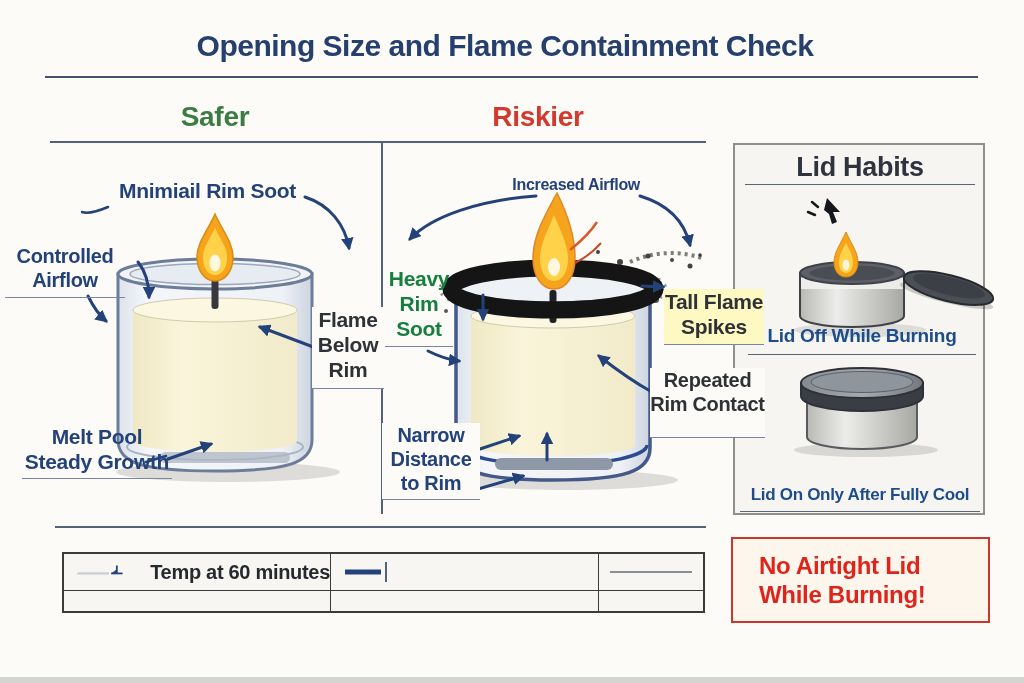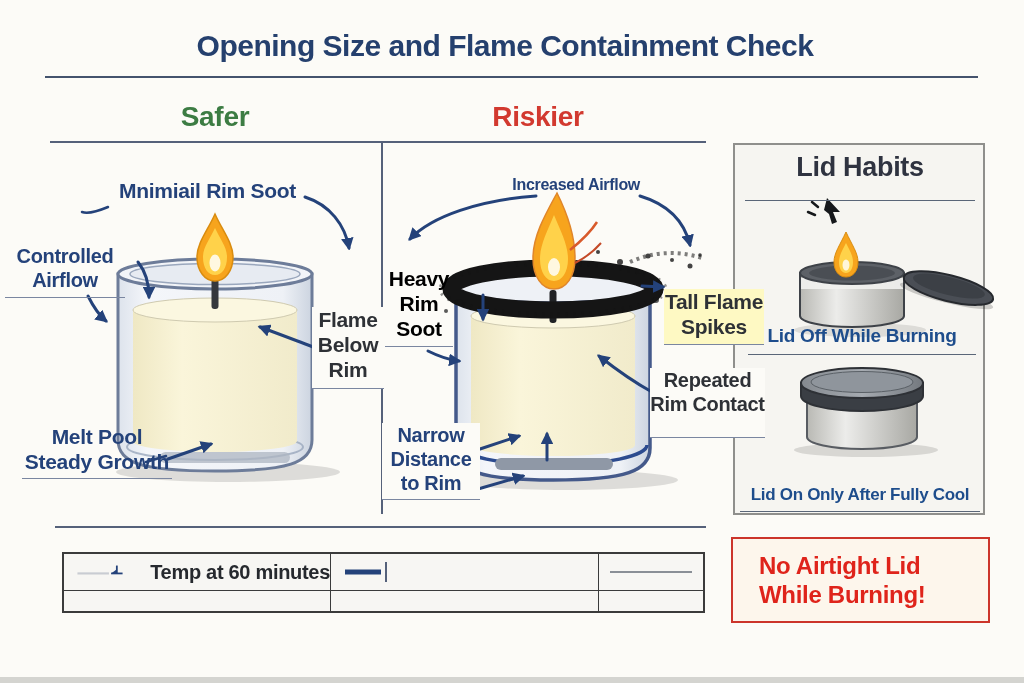--- a/index.html
+++ b/index.html
@@ -20,27 +20,27 @@
 
   .hdr-safer{left:150px;top:100px;width:130px;font-size:28px;color:#3c7c43;text-align:center;}
   .hdr-riskier{left:468px;top:100px;width:140px;font-size:28px;color:#d2392f;text-align:center;}
 
   .minimal-soot{left:110px;top:178px;width:195px;font-size:21px;color:#24427a;text-align:center;}
   .controlled{left:5px;top:244px;width:120px;font-size:20px;color:#24427a;text-align:center;padding-bottom:5px;border-bottom:1.5px solid #7a86a0;}
   .flame-below{left:312px;top:307px;width:72px;font-size:21px;color:#2e3136;text-align:center;background:#fcfbf7;padding-bottom:5px;border-bottom:1.5px solid #7a86a0;}
   .melt-pool{left:22px;top:424px;width:150px;font-size:21px;color:#24427a;text-align:center;padding-bottom:4px;border-bottom:1.5px solid #7a86a0;}
 
   .increased{left:460px;top:175px;width:180px;font-size:16px;color:#24427a;text-align:right;}
-  .heavy-soot{left:385px;top:266px;width:68px;font-size:21px;color:#000000;text-align:center;padding-bottom:4px;border-bottom:1.5px solid #7a86a0;}
+  .heavy-soot{left:385px;top:266px;width:68px;font-size:21px;color:#15803d;text-align:center;padding-bottom:4px;border-bottom:1.5px solid #7a86a0;}
   .tall-flame{left:664px;top:289px;width:100px;font-size:21px;color:#2e3136;text-align:center;background:#fef9c3;padding-bottom:5px;border-bottom:1.5px solid #7a86a0;}
   .repeated{left:650px;top:368px;width:115px;font-size:20px;color:#2e3136;text-align:center;background:#fcfbf7;padding-bottom:21px;border-bottom:1.5px solid #7a86a0;}
   .narrow{left:382px;top:423px;width:98px;font-size:20px;color:#24427a;text-align:center;background:#fcfbf7;padding-bottom:4px;border-bottom:1.5px solid #7a86a0;}
 
   .panel{position:absolute;left:733px;top:143px;width:252px;height:372px;background:#f6f5f1;border:2px solid #8f8f8c;box-sizing:border-box;}
-  .lid-title{left:745px;top:151px;width:230px;font-size:27px;color:#2f3340;text-align:center;padding-bottom:17px;border-bottom:1.5px solid #5a6678;}
+  .lid-title{left:745px;top:151px;width:230px;font-size:27px;color:#2f3340;text-align:center;padding-bottom:1px;border-bottom:1.5px solid #5a6678;}
   .lid-off{left:748px;top:325px;width:228px;font-size:19px;color:#1e4d8c;text-align:center;padding-bottom:6px;border-bottom:1.5px solid #5a6678;}
   .lid-on{left:740px;top:485px;width:240px;font-size:17px;color:#1e4d8c;text-align:center;padding-bottom:6px;border-bottom:1.5px solid #5a6678;}
 
   .legend{position:absolute;left:62px;top:552px;width:643px;height:61px;background:#f7f6f3;border:2px solid #3b3b3b;box-sizing:border-box;display:grid;grid-template-columns:267px 268px 1fr;grid-template-rows:37px 1fr;}
   .lcell{border-right:1.5px solid #3b3b3b;border-bottom:1.5px solid #3b3b3b;display:flex;align-items:center;gap:24px;padding-left:12px;box-sizing:border-box;}
   .lcell.last{border-right:none;justify-content:center;padding-left:0;}
   .lcell.r2{border-bottom:none;}
   .legend-text{font-weight:bold;font-size:20px;color:#26292e;letter-spacing:-0.3px;white-space:nowrap;}
 
   .warning{position:absolute;left:731px;top:537px;width:259px;height:86px;background:#fdf6ec;border:2.5px solid #cc352b;box-sizing:border-box;display:flex;align-items:center;}

